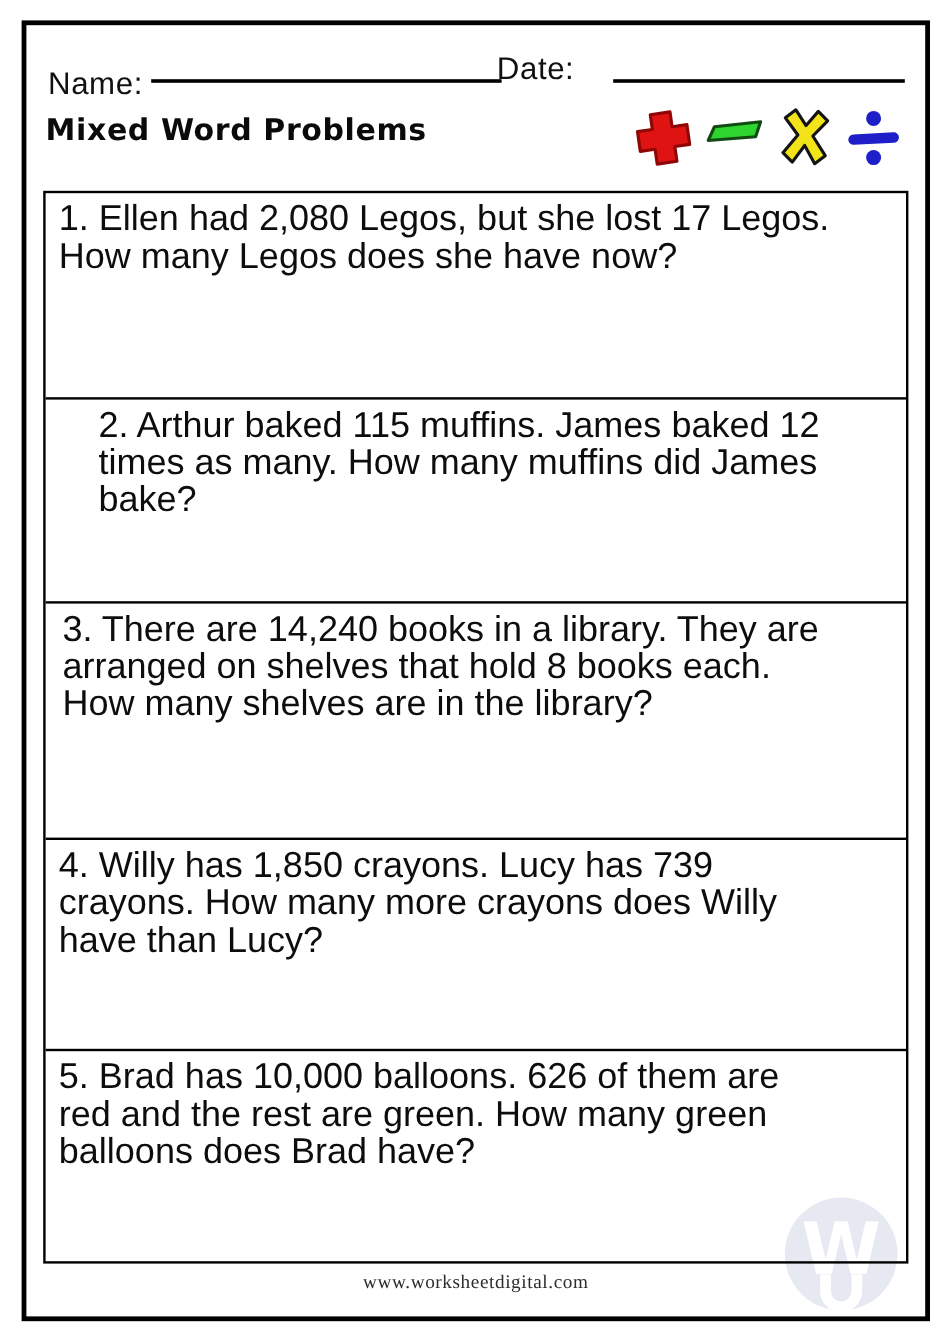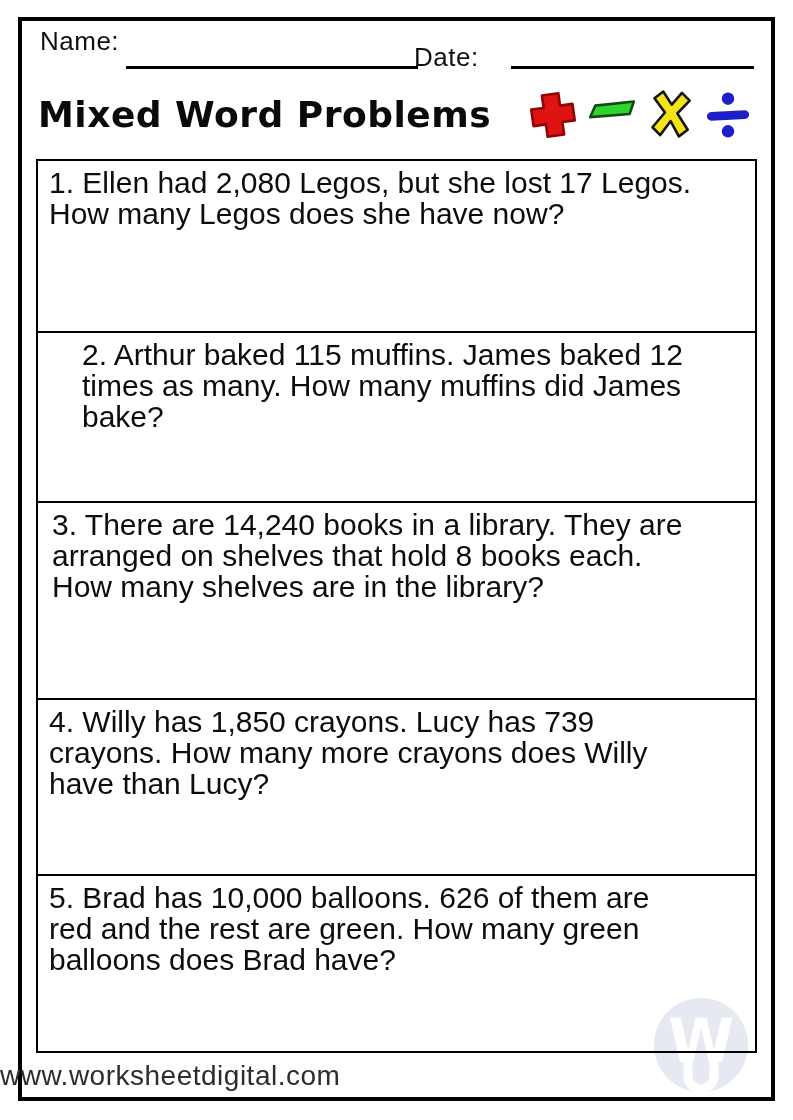--- a/index.html
+++ b/index.html
@@ -19,32 +19,32 @@
     position: absolute; left: 18px; top: 17px;
     width: 757px; height: 1084px;
     border: 4px solid #000; box-sizing: border-box;
     z-index: 1; pointer-events: none;
   }
 
   .hdr-label {
     position: absolute; font-size: 26px; color: #111;
     font-family: "Liberation Sans", sans-serif; letter-spacing: 0.5px; z-index: 2;
   }
-  .name-label { left: 40px; top: 26px; }
+  .name-label { left: 40px; top: 54px; }
   .date-label { left: 414px; top: 42px; }
   .fill-line {
     position: absolute; height: 27px; border-bottom: 3px solid #000;
     box-sizing: border-box; z-index: 2;
   }
   .name-line { left: 126px; top: 42px; width: 292px; }
   .date-line { left: 511px; top: 42px; width: 243px; }
 
   .title {
     position: absolute; left: 38px; top: 94px;
-    font-size: 36px; font-weight: bold; color: #0a0a0a;
+    font-size: 25px; font-weight: bold; color: #0a0a0a;
     letter-spacing: 0.5px; z-index: 2;
     font-family: "DejaVu Sans", sans-serif;
   }
   .icons-row {
     position: absolute; left: 527px; top: 88px; height: 54px;
     display: flex; align-items: center; gap: 7px; z-index: 2;
   }
   .icons-row svg { display: block; }
 
   .problems {
@@ -61,23 +61,23 @@
   }
   .problem:last-child { border-bottom: none; }
   .p1 { min-height: 172px; }
   .p2 { min-height: 170px; padding-left: 44px; }
   .p3 { min-height: 197px; padding-left: 14px; }
   .p4 { min-height: 176px; }
   .p5 { min-height: 175px; }
 
   .footer {
     position: absolute; left: 0; top: 1060px; width: 793px;
-    text-align: left; font-size: 28px; color: #2d2d2d;
+    text-align: center; font-size: 16px; color: #2d2d2d;
     letter-spacing: 0.5px; z-index: 2;
-    font-family: Liberation Sans, sans-serif;
+    font-family: Liberation Serif, serif;
   }
 </style>
 </head>
 <body>
 
 <div class="page">
 
   <svg class="watermark" width="114" height="114" viewBox="0 0 114 114">
     <circle cx="57" cy="57" r="47" fill="#e6e9f2"></circle>
     <text x="57" y="74" text-anchor="middle" font-size="60" font-weight="bold" font-family="DejaVu Sans, sans-serif" fill="#ffffff">W</text>

